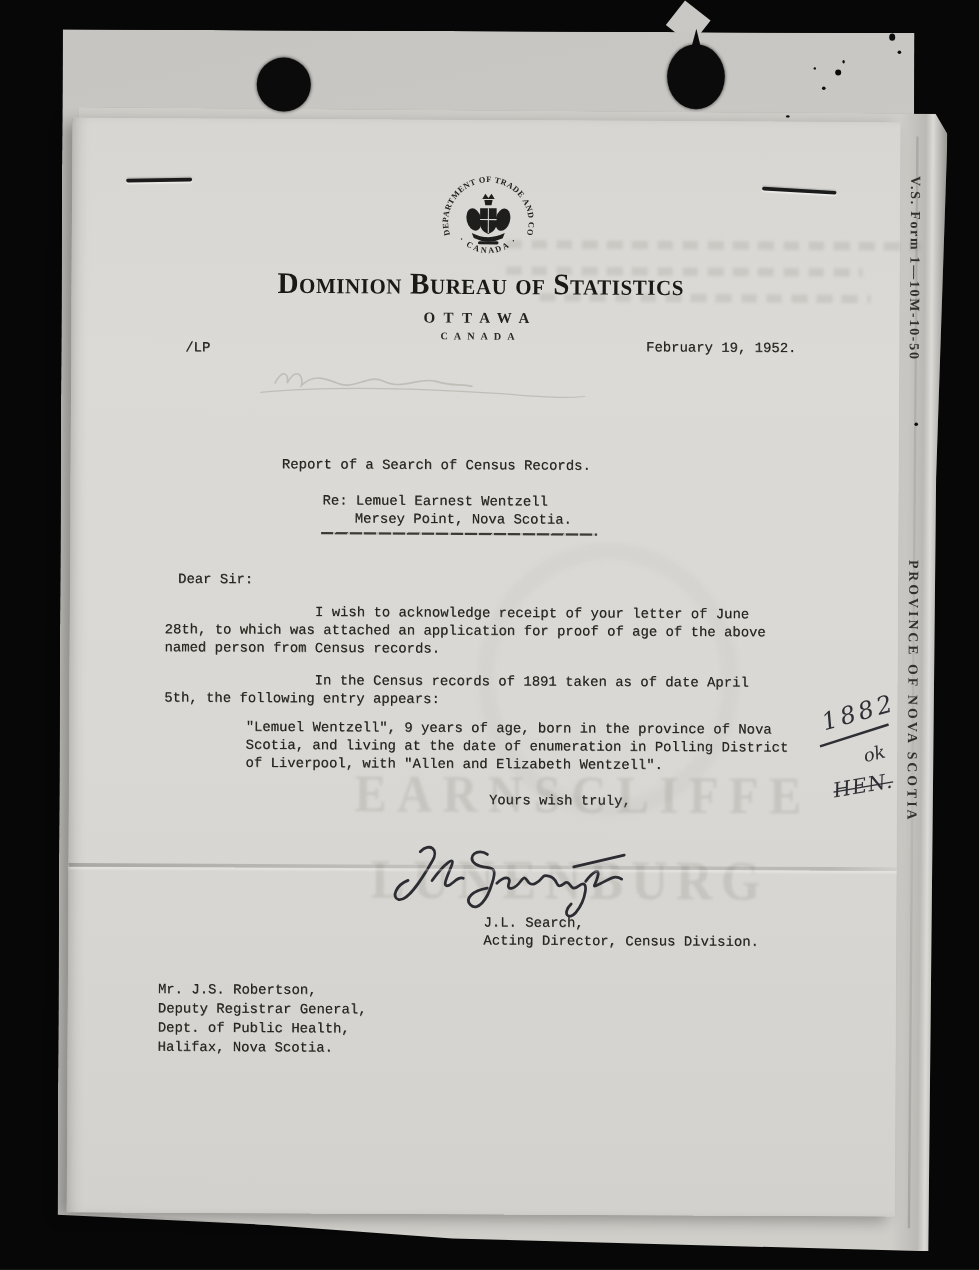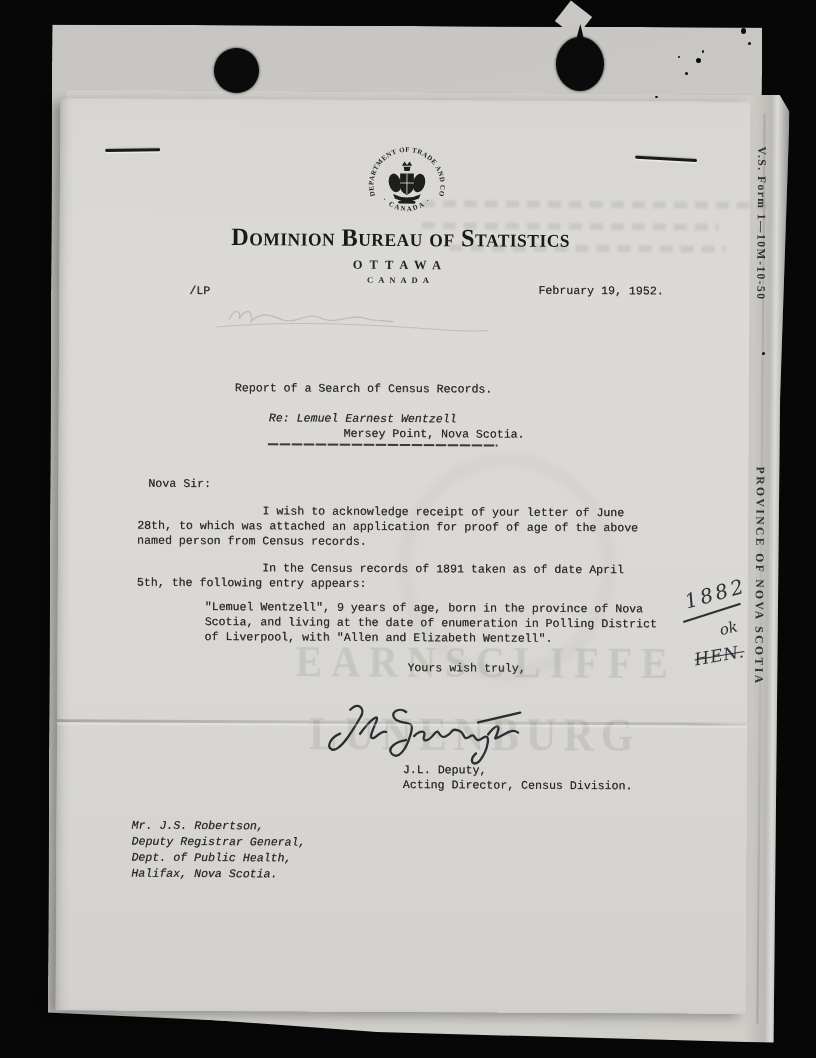--- a/index.html
+++ b/index.html
@@ -48,35 +48,35 @@
     font-size:25px;letter-spacing:.5px;color:#191917;transform:translateX(-4px) scaleX(.97);}
   .lh-city{left:0;top:158px;width:100%;text-align:center;font-family:"Liberation Serif",serif;
     font-weight:bold;font-size:12.5px;letter-spacing:7px;color:#23231f;transform:translateX(-4px);}
   .lh-country{left:0;top:175px;width:100%;text-align:center;font-family:"Liberation Serif",serif;
     font-weight:bold;font-size:8.5px;letter-spacing:5px;color:#2a2a26;transform:translateX(-4px);}
 
   
   .tw{font-family:"Liberation Mono","DejaVu Sans Mono",monospace;font-size:11.6px;
     line-height:15px;color:#26261f;white-space:pre-wrap;
     text-shadow:.3px .3px .5px rgba(35,35,25,.55);}
-  .ref{left:95px;top:184px;margin-left:35px;}
+  .ref{left:95px;top:184px;}
   .date{left:479px;top:182px;}
   .subject{left:176px;top:281px;}
-  .re1{left:210px;top:311px;font-style:italic;}
-  .re2{left:237px;top:326px;margin-left:48px;}
+  .re1{left:210px;top:311px;}
+  .re2{left:237px;top:326px;}
   .rule{left:209px;top:344px;width:230px;height:2px;
     background:repeating-linear-gradient(90deg,#3b3b33 0 10px,rgba(59,59,51,.25) 10px 12px);}
   .salut{left:90px;top:377px;}
   .para1{left:79px;top:404px;width:540px;}
   .para2{left:79px;top:461px;width:540px;}
   .quote{left:147px;top:500px;width:500px;}
   .closing{left:350px;top:560px;}
   .signer{left:346px;top:662px;}
   .signer2{left:346px;top:677px;}
-  .recipient{left:75px;top:719px;line-height:16px;font-style:italic;}
+  .recipient{left:75px;top:719px;line-height:16px;}
 
   
   .annot{left:575px;top:476px;width:170px;height:200px;transform:rotate(-6deg);
     font-family:"DejaVu Serif",serif;font-style:italic;color:#2e2e35;}
   .annot .yr{left:60px;top:4px;font-size:20px;letter-spacing:3px;transform:rotate(-10deg);}
   .annot .bar{left:56px;top:34px;width:60px;height:2px;background:#2e2e35;transform:rotate(-12deg);}
   .annot .ok{left:92px;top:43px;font-size:15px;transform:rotate(-8deg);}
   .annot .hen{left:64px;top:68px;font-size:17px;letter-spacing:1px;transform:rotate(-4deg);
     text-decoration:line-through;text-decoration-thickness:1px;}
   .sig{left:263px;top:598px;width:235px;height:70px;}
@@ -164,21 +164,21 @@
         <path d="M20,20 c6,-12 12,-8 10,0 c8,-14 14,-6 12,2 c10,-10 20,-6 30,-2 c14,6 26,-8 38,-2 c16,8 30,-4 44,0 c12,4 22,2 30,4"></path>
         <path d="M8,28 c60,-6 140,-4 200,0 c30,2 50,4 70,2" stroke-width="1"></path>
       </g>
     </svg>
 
     <div class="tw subject">Report of a Search of Census Records.</div>
     <div class="tw re1">Re: Lemuel Earnest Wentzell</div>
     <div class="tw re2">Mersey Point, Nova Scotia.</div>
     <div class="rule"></div>
 
-    <div class="tw salut">Nova Sir:</div>
+    <div class="tw salut">Dear Sir:</div>
     <div class="tw para1">                  I wish to acknowledge receipt of your letter of June
 28th, to which was attached an application for proof of age of the above
 named person from Census records.</div>
     <div class="tw para2">                  In the Census records of 1891 taken as of date April
 5th, the following entry appears:</div>
     <div class="tw quote">"Lemuel Wentzell", 9 years of age, born in the province of Nova
 Scotia, and living at the date of enumeration in Polling District
 of Liverpool, with "Allen and Elizabeth Wentzell".</div>
     <div class="tw closing">Yours wish truly,</div>
 
@@ -196,21 +196,21 @@
       <g fill="none" stroke="#2c2c33" stroke-width="2.3" stroke-linecap="round" stroke-linejoin="round">
         <path d="M30,12 c8,-8 16,-2 10,8 c-8,14 -20,34 -28,32 c-6,-2 -2,-12 8,-16"></path>
         <path d="M40,36 c10,-14 20,-22 16,-12 c-4,10 -8,18 -2,16 c4,-2 8,-8 12,-6"></path>
         <path d="M86,14 c-8,-6 -18,2 -10,8 c10,6 20,-2 14,16 c-4,14 -12,24 -18,18 c-5,-5 2,-12 14,-14"></path>
         <path d="M94,38 c6,-6 12,-6 10,0 c-2,6 4,6 10,-2 c6,-8 4,6 12,2 c8,-4 4,-8 12,-6 c8,2 4,12 12,6 c6,-4.5 4,8 12,2 c10,-8 6,12 -2,22 c-6,7 -12,1 -4,-7"></path>
         <path d="M168,36 c6,-8 12,-12 10,-4 c-2,8 -6,10 2,6 c8,-4 12,-8 18,-4"></path>
         <path d="M158,24 L200,14"></path>
       </g>
     </svg>
 
-    <div class="tw signer">J.L. Deputy,</div>
+    <div class="tw signer">J.L. Search,</div>
     <div class="tw signer2">Acting Director, Census Division.</div>
 
     <div class="tw recipient">Mr. J.S. Robertson,
 Deputy Registrar General,
 Dept. of Public Health,
 Halifax, Nova Scotia.</div>
 
     <div class="letter-crease"></div>
     <div class="shield-ghost"></div>
   </div>

